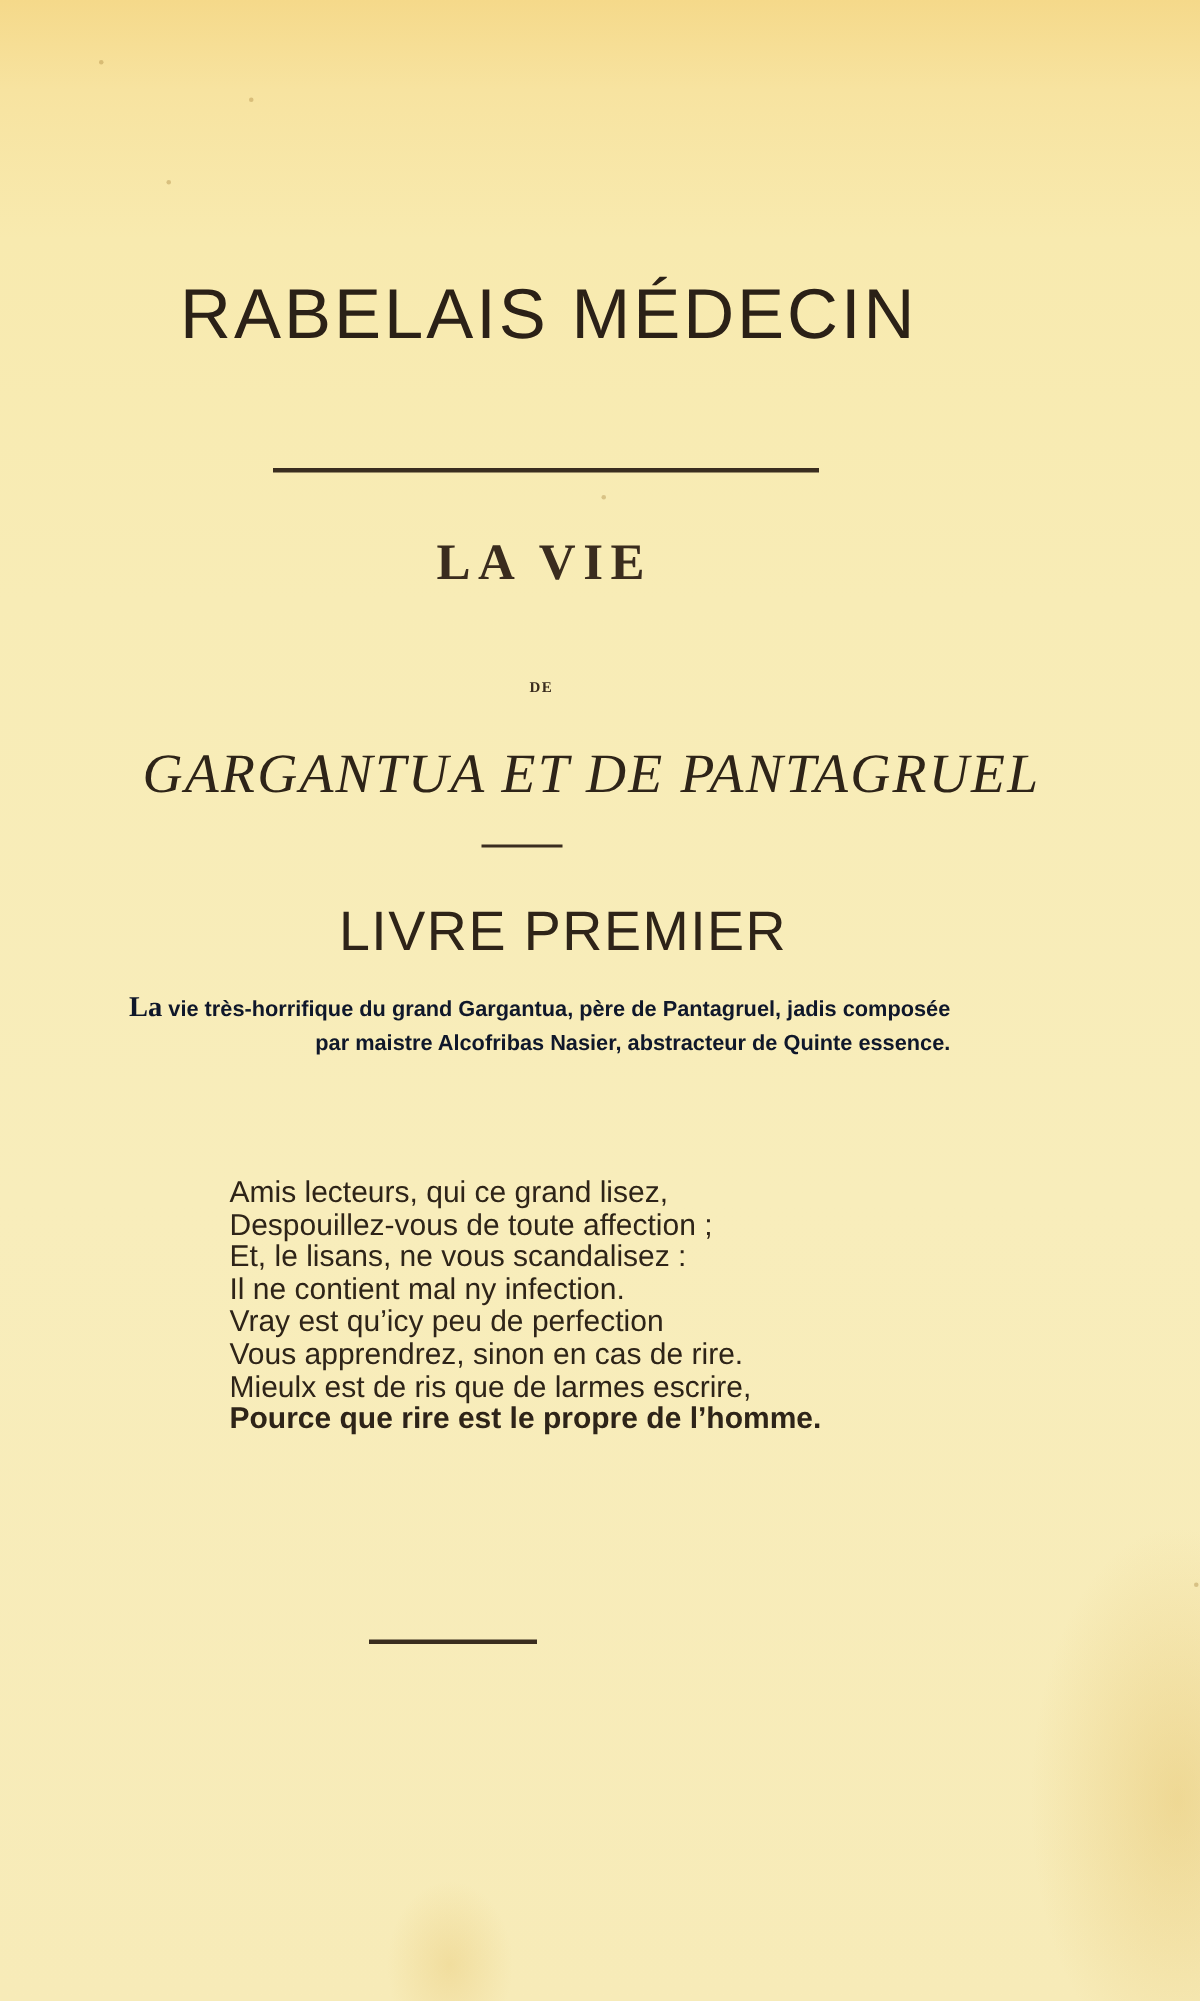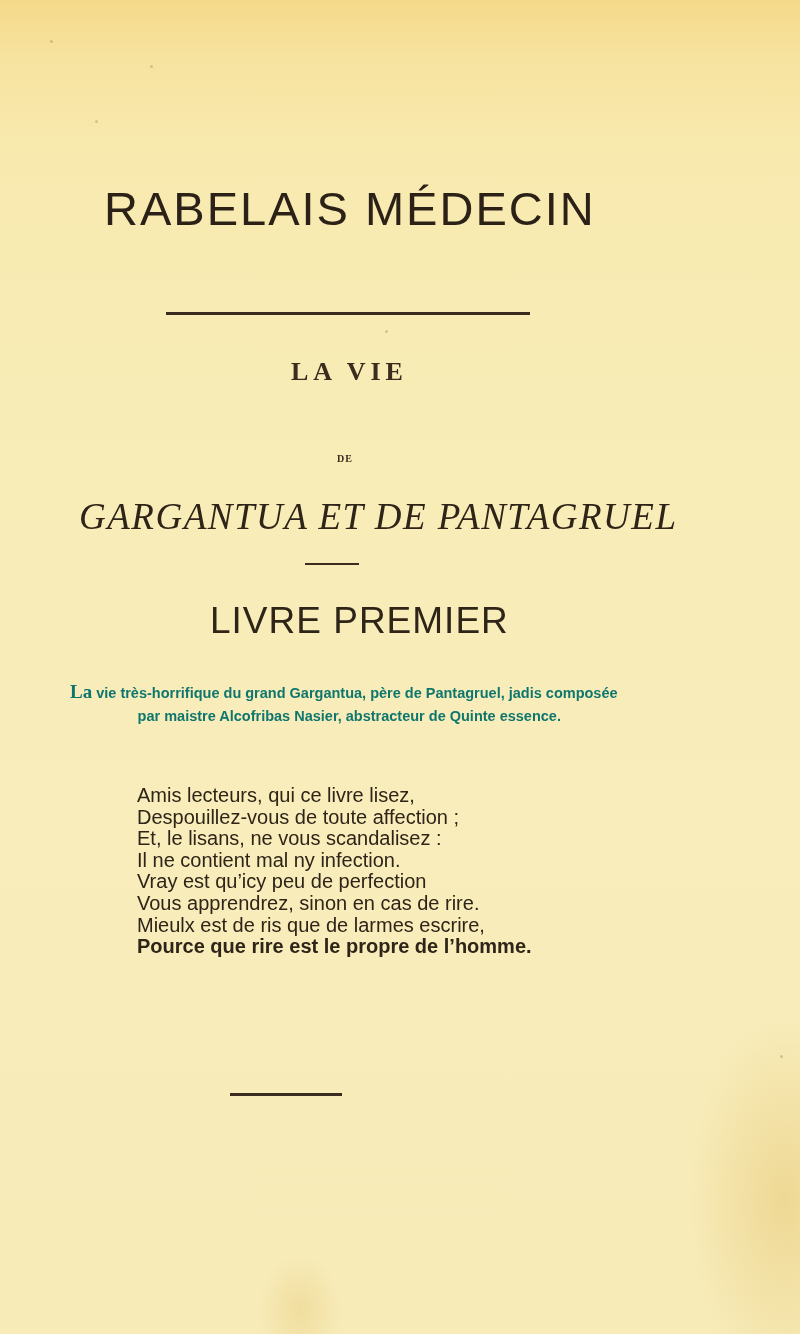--- a/index.html
+++ b/index.html
@@ -14,20 +14,21 @@
       background:
         radial-gradient(ellipse 140px 260px at 785px 1200px, rgba(222,180,80,0.35), rgba(0,0,0,0) 70%),
         radial-gradient(ellipse 60px 80px at 300px 1310px, rgba(222,180,80,0.25), rgba(0,0,0,0) 70%),
         linear-gradient(180deg, #f5d98a 0px, #f7e3a0 60px, #f8eaaf 160px, #f8ecb6 400px, #f8edbb 800px, #f7ebb8 1334px);
       font-family: "Liberation Serif", "DejaVu Serif", serif;
       color: #2e2418;
     }
     .page {
       position: absolute;
       inset: 0;
+      margin-left: 16px;
     }
     .abs {
       position: absolute;
       white-space: nowrap;
     }
     #main-title {
       left: 104px;
       top: 185px;
       font-family: "Liberation Sans", "DejaVu Sans", sans-serif;
       font-size: 47px;
@@ -37,22 +38,22 @@
     }
     .rule {
       position: absolute;
       background: #3a2d1f;
     }
     #rule-top { left: 166px; top: 312px; width: 364px; height: 3px; }
     #rule-mid { left: 305px; top: 563px; width: 54px; height: 2px; }
     #rule-bottom { left: 230px; top: 1093px; width: 112px; height: 3px; }
 
     #la-vie {
-      left: 291px; top: 357px;
-      font-size: 26px;
+      left: 275px; top: 357px;
+      font-size: 34px;
       letter-spacing: 5px;
       font-weight: bold;
       font-family: "Liberation Serif", serif;
       color: #3a2c1e;
     }
     #de {
       left: 337px; top: 453px;
       font-size: 10px;
       font-weight: bold;
       letter-spacing: 1px;
@@ -68,27 +69,27 @@
       font-family: "Liberation Serif", serif;
     }
     #book-heading {
       left: 210px; top: 600px;
       font-size: 37px;
       letter-spacing: 1px;
       color: #2e2418;
       font-family: "Liberation Sans", sans-serif;
     }
     #intro {
-      left: 70px; top: 680px;
+      left: 70px; top: 660px;
       font-size: 14.5px;
       line-height: 23px;
-      color: #0f766e;
+      color: #0f172a;
       font-family: "Liberation Sans", sans-serif;
       font-weight: bold;
-      text-align: center;
+      text-align: right;
     }
     #intro .line2 { padding-left: 11px; }
     #intro .dropcap {
       font-size: 19px;
       font-weight: bold;
       font-family: "Liberation Serif", serif;
     }
     #section-heading {
       left: 232px; top: 746px;
       font-size: 23px;
@@ -129,21 +130,21 @@
 
   <div id="book-heading" class="abs">LIVRE PREMIER</div>
 
   <div id="intro" class="abs">
     <div><span class="dropcap">La</span><span> vie très-horrifique du grand Gargantua, père de Pantagruel, jadis composée</span></div>
     <div class="line2">par maistre Alcofribas Nasier, abstracteur de Quinte essence.</div>
   </div>
 
 
   <div id="poem" class="abs">
-    <span class="line">Amis lecteurs, qui ce livre lisez,</span>
+    <span class="line">Amis lecteurs, qui ce grand lisez,</span>
     <span class="line">Despouillez-vous de toute affection ;</span>
     <span class="line">Et, le lisans, ne vous scandalisez :</span>
     <span class="line">Il ne contient mal ny infection.</span>
     <span class="line">Vray est qu’icy peu de perfection</span>
     <span class="line">Vous apprendrez, sinon en cas de rire.</span>
     <span class="line">Mieulx est de ris que de larmes escrire,</span>
     <span class="line last">Pource que rire est le propre de l’homme.</span>
   </div>
 
   <div id="rule-bottom" class="rule"></div>

